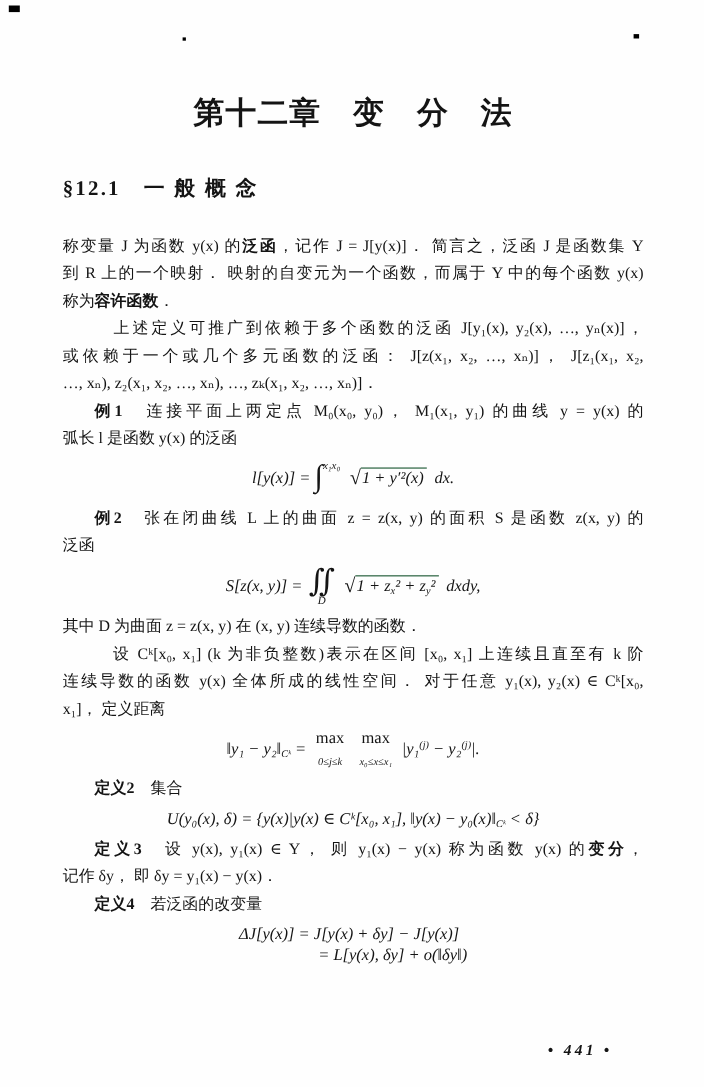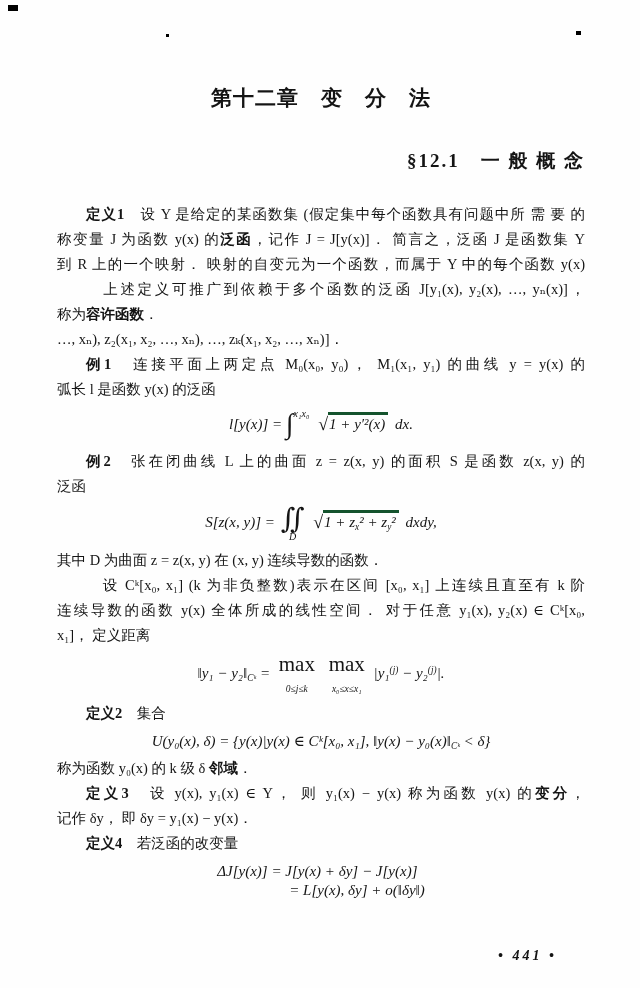--- a/index.html
+++ b/index.html
@@ -2,71 +2,71 @@
 <html lang="zh"><head>
 <meta charset="utf-8">
 <style>
   html,body{margin:0;padding:0;}
   body{
     width:640px;height:988px;position:relative;overflow:hidden;
     background:#fefefe;color:#141414;
     font-family:"Liberation Serif","DejaVu Serif",serif;
   }
   .page{position:absolute;left:57px;top:84px;width:528px;}
-  .chapter{font-size:21px;font-weight:700;text-align:center;margin:0 0 36px 0;letter-spacing:1px;}
-  .section{font-size:19px;font-weight:700;text-align:right;margin:0 0 28px 0;letter-spacing:2px;}
+  .chapter{font-size:28px;font-weight:700;text-align:center;margin:0 0 36px 0;letter-spacing:1px;}
+  .section{font-size:19px;font-weight:700;text-align:left;margin:0 0 28px 0;letter-spacing:2px;}
   .line{font-size:14.5px;line-height:25px;text-align:justify;}
   .line.full{text-align-last:justify;}
   .line.indent{text-indent:2em;}
   .lead{font-weight:700;}
   .bold{font-weight:700;}
   .formula{
     text-align:center;font-style:italic;font-size:15px;
     margin:6px 0;line-height:1.25;white-space:nowrap;
   }
   sub,sup{font-size:0.62em;line-height:0;}
   sup{vertical-align:0.5em;}
   sub{vertical-align:-0.3em;}
   .int{font-style:normal;font-size:28px;vertical-align:middle;position:relative;top:-2px;}
   .lims{display:inline-flex;flex-direction:row;justify-content:space-between;
         height:34px;vertical-align:middle;font-size:10px;margin:0 5px 0 0;line-height:1;}
   .iint-wrap{display:inline-flex;flex-direction:column;align-items:center;
         vertical-align:middle;margin:0 5px 0 2px;}
   .iint{font-style:normal;font-size:28px;line-height:1;}
   .iint-lo{font-size:10px;line-height:1;margin-top:-1px;}
   .sqrt{font-style:normal;font-size:18px;vertical-align:-1px;}
-  .rad{border-top:3px solid #14532d;padding:1px 3px 0 1px;}
+  .rad{border-top:1px solid #14532d;padding:1px 3px 0 1px;}
   .ftail{margin-left:3px;}
   .underset{display:inline-flex;flex-direction:column;align-items:center;
         vertical-align:middle;font-style:normal;margin:0 5px;line-height:1;}
-  .underset .u-top{font-size:21px;}
+  .underset .u-top{font-size:15px;}
   .underset .u-bot{font-size:9.5px;font-style:italic;margin-top:10px;}
   .delta-block{display:inline-block;text-align:left;}
   .delta-block .l2{padding-left:4.8em;}
   .pageno{position:absolute;top:948px;left:498px;font-size:14px;letter-spacing:3px;font-weight:700;font-style:italic;}
   .noise{position:absolute;background:#000;}
 </style>
 </head>
 <body>
 
 <div class="noise" style="left:8px;top:5px;width:10px;height:6px;"></div>
 <div class="noise" style="left:576px;top:31px;width:5px;height:4px;"></div>
 <div class="noise" style="left:166px;top:34px;width:3px;height:3px;"></div>
 
 <div class="page">
 
   <h1 class="chapter">第十二章　变　分　法</h1>
   <h2 class="section">§12.1　一 般 概 念</h2>
 
-  <div class="line full indent"><span class="lead">定义1</span><span>　设 Y 是给定的某函数集 (假定集中每个函数具有问题中所 需 要 的</span></div>
   <div class="line full"><span>称变量 J 为函数 y(x) 的</span><span class="bold">泛函</span><span>，记作 J = J[y(x)]． 简言之，泛函 J 是函数集 Y</span></div>
   <div class="line full"><span>到 R 上的一个映射．  映射的自变元为一个函数，而属于 Y 中的每个函数 y(x)</span></div>
+  <div class="line"><span>称为</span><span class="bold">容许函数</span><span>．</span></div>
+
   <div class="line full indent"><span>　上述定义可推广到依赖于多个函数的泛函  J[y₁(x), y₂(x), …, yₙ(x)]，</span></div>
-
-  <div class="line"><span>称为</span><span class="bold">容许函数</span><span>．</span></div>
+  <div class="line full"><span>或依赖于一个或几个多元函数的泛函：  J[z(x₁, x₂, …, xₙ)]， J[z₁(x₁, x₂,</span></div>
   <div class="line"><span>…, xₙ), z₂(x₁, x₂, …, xₙ), …, zₖ(x₁, x₂, …, xₙ)]．</span></div>
 
   <div class="line full indent"><span class="lead">例1</span><span>　连接平面上两定点  M₀(x₀, y₀)，  M₁(x₁, y₁)  的曲线  y = y(x)  的</span></div>
   <div class="line"><span>弧长 l 是函数 y(x) 的泛函</span></div>
 
   <div class="formula">
     <span>l[y(x)] =</span>
     <span class="int">∫</span><span class="lims">
         <span>x₁</span>
         <span>x₀</span>
@@ -105,21 +105,20 @@
       </span>
     <span>|y₁<sup>(j)</sup> − y₂<sup>(j)</sup>|.</span>
   </div>
 
   <div class="line indent"><span class="lead">定义2</span><span>　集合</span></div>
 
   <div class="formula">
     <span>U(y₀(x), δ) = {y(x)|y(x) ∈ Cᵏ[x₀, x₁],  ‖y(x) − y₀(x)‖<sub>Cᵏ</sub> &lt; δ}</span>
   </div>
 
-  <div class="line"><span>称为函数 y₀(x) 的 k 级 δ </span><span class="bold">邻域</span><span>．</span></div>
 
   <div class="line full indent"><span class="lead">定义3</span><span>　设  y(x), y₁(x) ∈ Y，  则  y₁(x) − y(x)  称为函数 y(x) 的</span><span class="bold">变分</span><span>，</span></div>
   <div class="line"><span>记作 δy， 即 δy = y₁(x) − y(x)．</span></div>
 
   <div class="line indent"><span class="lead">定义4</span><span>　若泛函的改变量</span></div>
 
   <div class="formula">
     <span class="delta-block">
       <div>ΔJ[y(x)] = J[y(x) + δy] − J[y(x)]</div>
       <div class="l2">= L[y(x), δy] + o(‖δy‖)</div>

